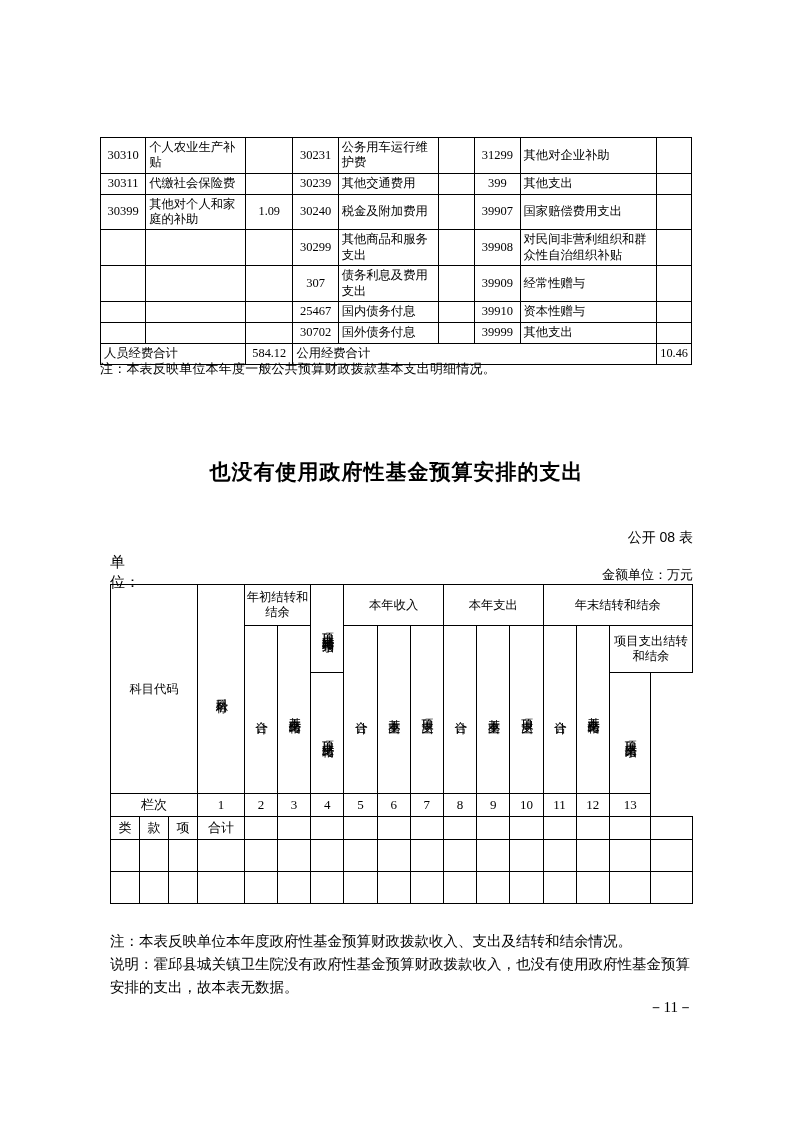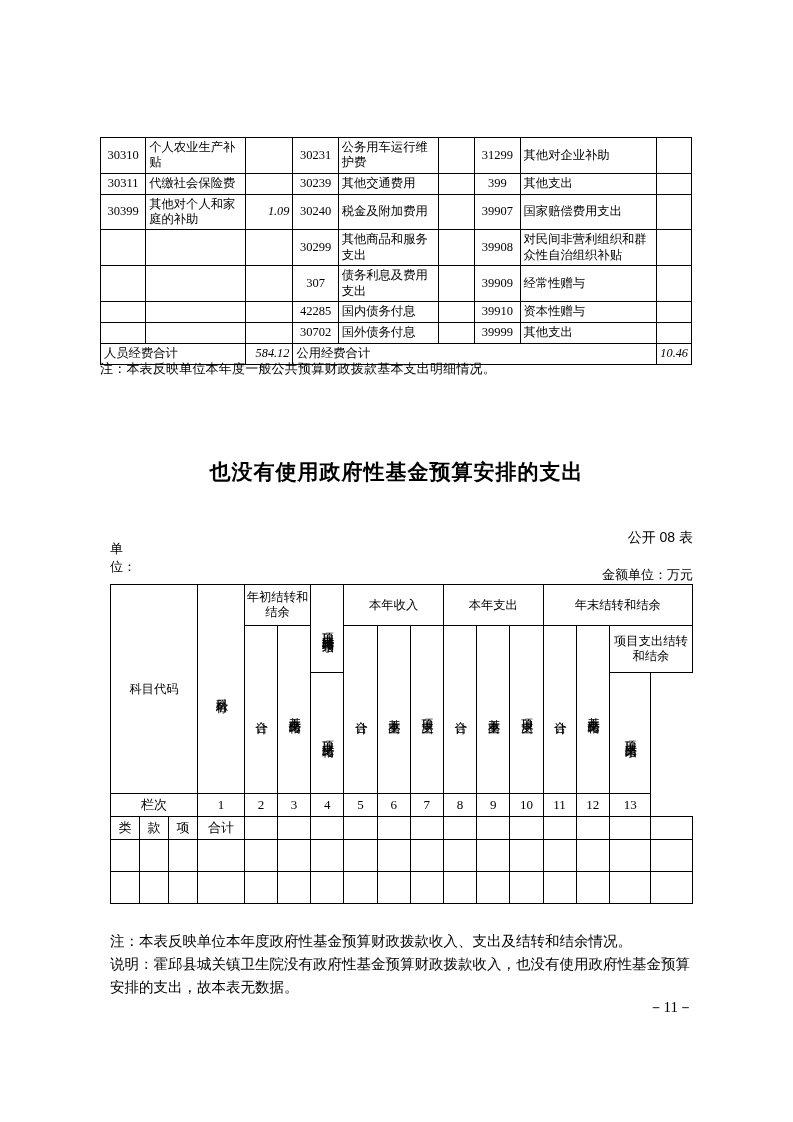--- a/index.html
+++ b/index.html
@@ -45,24 +45,23 @@
   .c-code {
     text-align: center;
     font-family: "Liberation Serif", serif;
     font-size: 12.5px;
   }
   .c-name {
     text-align: left;
     padding-left: 5px;
   }
   .c-val {
-    text-align: right;
+    text-align: center;
     padding-left: 4px;
     font-family: "Liberation Serif", serif;
-    font-style: italic;
   }
   .sum-label {
   }
   .note {
     position: absolute;
     left: 100px;
     top: 360px;
     font-size: 13px;
     font-family: Liberation Mono, monospace;
     letter-spacing: 0.2px;
@@ -82,22 +81,22 @@
   .form-no {
     position: absolute;
     right: 100px;
     top: 529px;
     font-size: 14px;
     font-family: "Liberation Sans", sans-serif;
   }
   .unit-left {
     position: absolute;
     left: 110px;
-    top: 540px;
-    font-size: 13px;
+    top: 552px;
+    font-size: 15px;
     width: 26px;
     line-height: 1.35;
     font-family: "Liberation Sans", sans-serif;
   }
   .unit-right {
     position: absolute;
     right: 100px;
     top: 566px;
     font-size: 13px;
     font-family: "Liberation Sans", sans-serif;
@@ -230,21 +229,21 @@
           <td class="c-name">债务利息及费用支出</td>
           <td class="c-val"></td>
           <td class="c-code">39909</td>
           <td class="c-name">经常性赠与</td>
           <td class="c-val"></td>
         </tr>
         <tr>
           <td class="c-code"></td>
           <td class="c-name"></td>
           <td class="c-val"></td>
-          <td class="c-code">42285</td>
+          <td class="c-code">25467</td>
           <td class="c-name">国内债务付息</td>
           <td class="c-val"></td>
           <td class="c-code">39910</td>
           <td class="c-name">资本性赠与</td>
           <td class="c-val"></td>
         </tr>
         <tr>
           <td class="c-code"></td>
           <td class="c-name"></td>
           <td class="c-val"></td>

